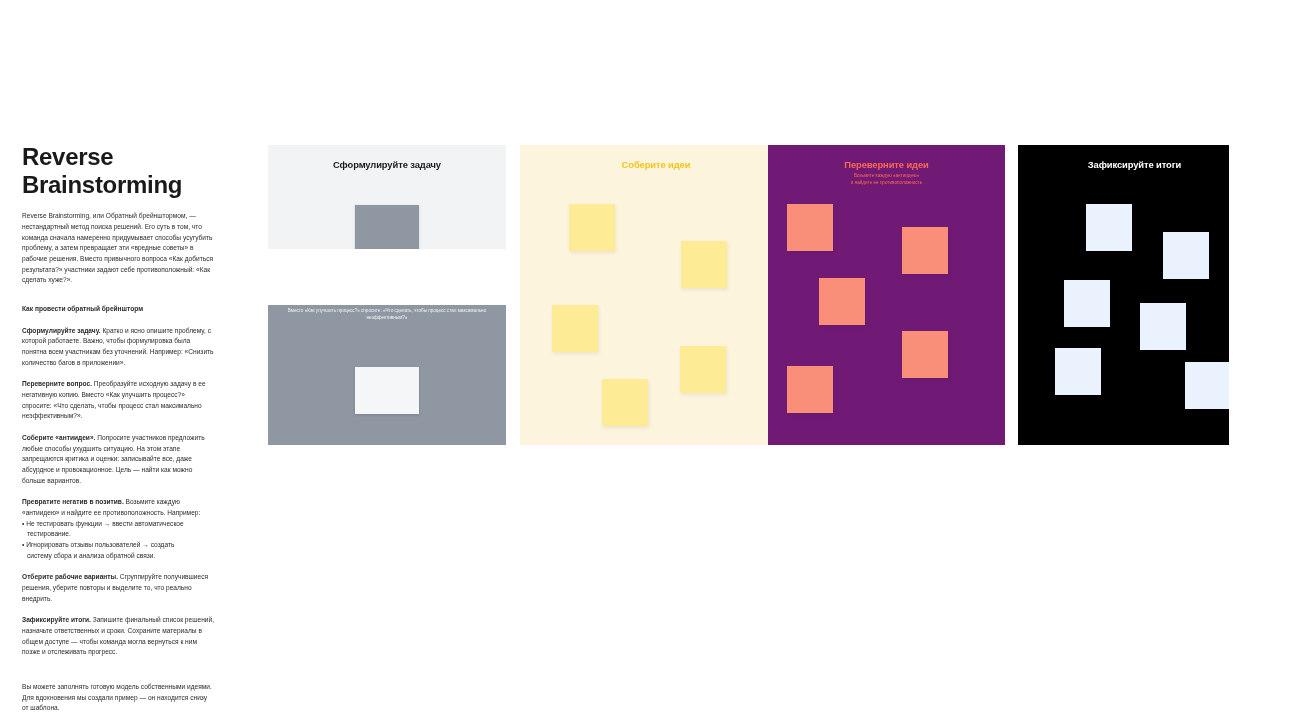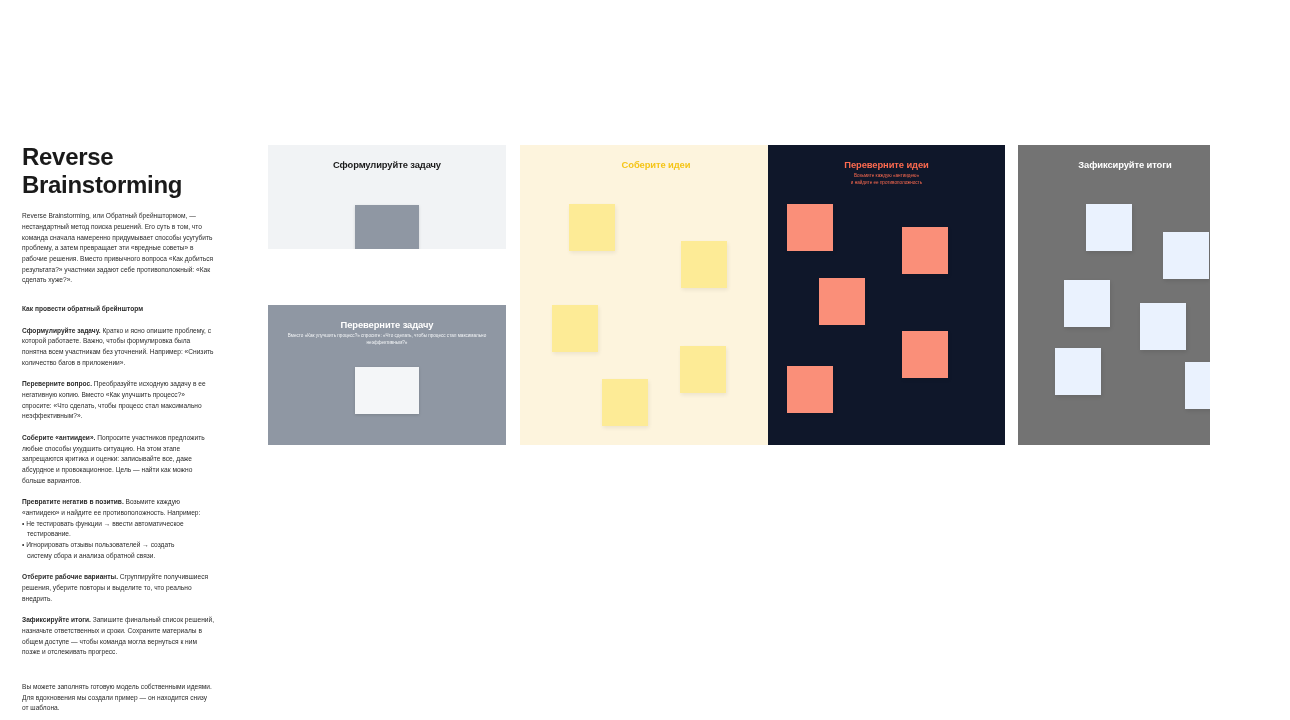--- a/index.html
+++ b/index.html
@@ -106,34 +106,34 @@
   #panel-collect .panel-title { color: #f5c518; }
   .note-y {
     position: absolute;
     background: #fdeb96;
     box-shadow: 1px 2px 4px rgba(0,0,0,0.07);
   }
 
   
   #panel-flip {
     left: 768px; width: 237px;
-    background: #0f172a;
+    background: #701a75;
   }
   #panel-flip .panel-title { color: #fc6a4f; }
   #panel-flip .panel-sub { color: #fc6a4f; }
   .note-p {
     position: absolute;
     background: #fa8f79;
     box-shadow: 1px 2px 4px rgba(0,0,0,0.07);
   }
 
   
   #panel-record {
-    left: 1018px; width: 192px;
-    background: #737373;
+    left: 1018px; width: 211px;
+    background: #000000;
     padding-left: 22px;
   }
   #panel-record .panel-title { color: #ffffff; }
   .note-b {
     position: absolute;
     background: #eaf2fe;
     box-shadow: 1px 2px 4px rgba(0,0,0,0.10);
   }
 </style>
 </head>
@@ -167,21 +167,20 @@
 
     <p class="para"><span>Вы можете заполнять готовую модель собственными идеями.</span><br><span>Для вдохновения мы создали пример — он находится снизу от шаблона.</span></p>
   </div>
 
   <div class="panel" id="panel-formulate">
     <p class="panel-title">Сформулируйте задачу</p>
     <div class="card-grey"></div>
   </div>
 
   <div class="panel" id="panel-reverse-task">
-    <p class="panel-title">Переверните задачу</p>
     <p class="panel-sub">Вместо «Как улучшить процесс?» спросите: «Что сделать, чтобы процесс стал максимально неэффективным?»</p>
     <div class="card-white"></div>
   </div>
 
   <div class="panel" id="panel-collect">
     <p class="panel-title">Соберите идеи</p>
     <div class="note-y" style="left:49px;  top:59px;  width:46px; height:47px;"></div>
     <div class="note-y" style="left:161px; top:96px;  width:46px; height:47px;"></div>
     <div class="note-y" style="left:32px;  top:160px; width:46px; height:47px;"></div>
     <div class="note-y" style="left:160px; top:201px; width:46px; height:47px;"></div>

